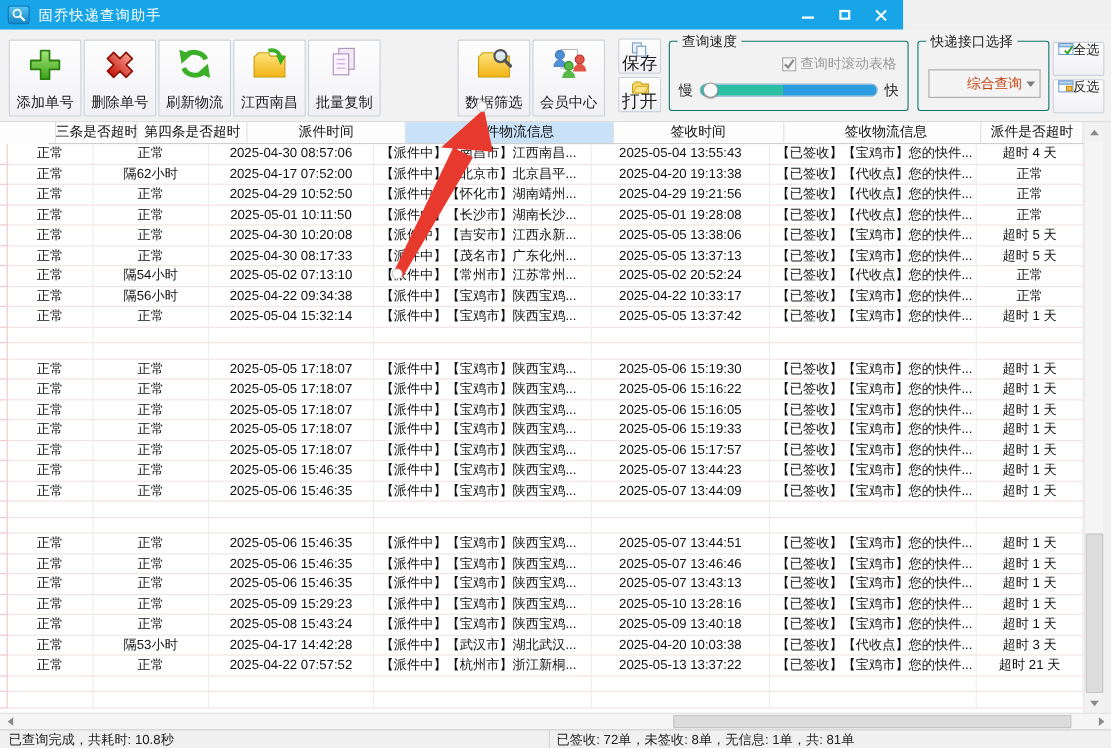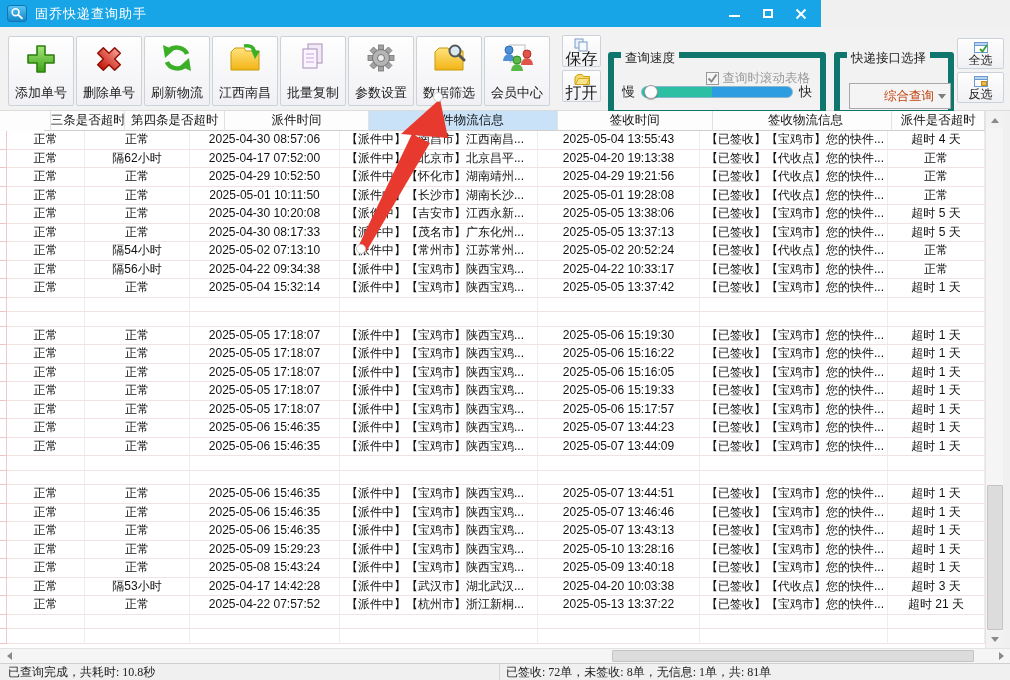--- a/index.html
+++ b/index.html
@@ -21,24 +21,24 @@
   
   .toolbar { position:absolute; left:0; top:27px; width:1010px; height:84px; background:#f2f2f2; border-bottom:1px solid #dcdcdc; }
   .tbtn { position:absolute; top:9px; width:66px; height:70px; background:linear-gradient(#fefefe,#f1f1f5);
           border:1px solid #ccd2da; border-radius:2px; cursor:pointer; }
   .tbtn .ticon { position:absolute; top:5px; left:50%; transform:translateX(-50%); }
   .tbtn .tlabel { position:absolute; bottom:3px; width:100%; text-align:center; font-size:13px; color:#1a1a1a; }
   .sbtn { position:absolute; left:562px; width:39px; height:32px; background:linear-gradient(#fefefe,#f1f1f5);
           border:1px solid #ccd2da; border-radius:2px; display:flex; flex-direction:column; align-items:center; justify-content:center; cursor:pointer; }
   .sbtn .slabel { font-size:16px; color:#1a1a1a; line-height:13px; }
   .rbtn { position:absolute; left:957px; width:47px; height:31px; background:linear-gradient(#fefefe,#f1f1f5);
-          border:1px solid #ccd2da; border-radius:2px; display:flex; flex-direction:column; align-items:center; justify-content:center; cursor:pointer; }
+          border:1px solid #ccd2da; border-radius:2px; display:flex; flex-direction:row; justify-content:center; cursor:pointer; }
   .rbtn .slabel { font-size:12px; color:#1a1a1a; line-height:12px; }
 
-  .groupbox { position:absolute; border:6px solid #0f766e; border-radius:3px;margin-top:15px; }
+  .groupbox { position:absolute; border:1px solid #0f766e; border-radius:3px; }
   .gtitle { position:absolute; top:-8px; left:7px; background:#f2f2f2; padding:0 4px; font-size:12.5px; color:#222; }
   .speed-box { left:608px; top:10px; width:218px; height:64px; }
   .chk-row { position:absolute; right:10px; top:12px; display:flex; align-items:center; cursor:pointer; }
   .chk-label { font-size:12.5px; color:#9a9a9a; margin-left:4px; }
   .slider-row { position:absolute; left:8px; bottom:9px; right:8px; display:flex; align-items:center; }
   .slider-end { font-size:13px; color:#222; }
   .slider-track { position:relative; flex:1; height:12px; margin:0 6px; border-radius:6px;
                   background:linear-gradient(90deg,#2dbfa4 0 47%,#2b9de0 47%); border:1px solid #8ab6cf; }
   .slider-thumb { position:absolute; left:2px; top:-2px; width:14px; height:14px; border-radius:50%;
                   background:#fdfdfd; border:1px solid #9a9a9a; box-shadow:0 1px 1px rgba(0,0,0,.25); cursor:pointer; }
@@ -74,21 +74,21 @@
   .tri-down { border:4px solid transparent; border-top:5px solid #8a8a8a; margin-bottom:-3px; }
   .tri-left { border:4px solid transparent; border-right:5px solid #8a8a8a; margin-left:-3px; }
   .tri-right { border:4px solid transparent; border-left:5px solid #8a8a8a; margin-right:-3px; }
   .vthumb { position:absolute; left:1px; top:374px; width:16px; height:145px; background:#dcdcdc; border:1px solid #c4c4c4; border-radius:1px; cursor:pointer; }
   .hscroll { position:absolute; left:0; top:648px; width:1010px; height:15px; background:#f5f5f5; border-top:1px solid #e3e3e3; }
   .h-arrow { position:absolute; top:0; width:17px; height:14px; display:flex; align-items:center; justify-content:center; cursor:pointer; }
   .hthumb { position:absolute; left:612px; top:1px; width:362px; height:12px; background:#dcdcdc; border:1px solid #c4c4c4; border-radius:1px; cursor:pointer; }
 
   
   .statusbar { position:absolute; left:0; top:663px; width:1010px; height:17px; background:#f0f0f0;
-               border-top:1px solid #cfcfcf; display:flex; font-size:12px; color:#222;font-family:Liberation Serif, serif; }
+               border-top:1px solid #cfcfcf; display:flex; font-size:12px; color:#222; }
   .status-left { width:500px; padding-left:8px; line-height:16px; border-right:1px solid #d6d6d6; overflow:hidden; white-space:nowrap; }
   .status-right { padding-left:6px; line-height:16px; overflow:hidden; white-space:nowrap; }
 
   .arrow-overlay { position:absolute; left:330px; top:85px; z-index:50; pointer-events:none; }
 </style>
 </head>
 <body>
 
 <div id="app">
 
@@ -185,35 +185,20 @@
           <rect x="12" y="2" width="14" height="19" fill="#f3e8f8" stroke="#a88fb8"></rect>
           <rect x="7" y="7" width="14" height="19" fill="#fbf4ff" stroke="#a88fb8"></rect>
           <line x1="10" y1="12" x2="18" y2="12" stroke="#d9b8e8" stroke-width="1.4"></line>
           <line x1="10" y1="16" x2="18" y2="16" stroke="#d9b8e8" stroke-width="1.4"></line>
           <line x1="10" y1="20" x2="18" y2="20" stroke="#d9b8e8" stroke-width="1.4"></line>
         </svg>
       </span>
       <span class="tlabel">批量复制</span>
     </div>
 
-    <div class="tbtn" style="left:348px">
-      <span class="ticon">
-        <svg width="34" height="32" viewBox="0 0 34 32">
-          <g fill="#a2a2a2" stroke="#757575" stroke-width="0.8">
-            <rect x="14.5" y="3" width="5" height="26"></rect>
-            <rect x="14.5" y="3" width="5" height="26" transform="rotate(45 17 16)"></rect>
-            <rect x="14.5" y="3" width="5" height="26" transform="rotate(90 17 16)"></rect>
-            <rect x="14.5" y="3" width="5" height="26" transform="rotate(135 17 16)"></rect>
-          </g>
-          <circle cx="17" cy="16" r="8.5" fill="#b5b5b5" stroke="#757575"></circle>
-          <circle cx="17" cy="16" r="3.5" fill="#efefef" stroke="#757575"></circle>
-        </svg>
-      </span>
-      <span class="tlabel">参数设置</span>
-    </div>
 
     <div class="tbtn" style="left:416px">
       <span class="ticon">
         <svg width="34" height="32" viewBox="0 0 34 32">
           <defs>
               <linearGradient id="gf2" x1="0" y1="0" x2="0" y2="1">
             <stop offset="0" stop-color="#ffe37e"></stop>
                 <stop offset="1" stop-color="#f2b414"></stop>
               </linearGradient>
             </defs>

